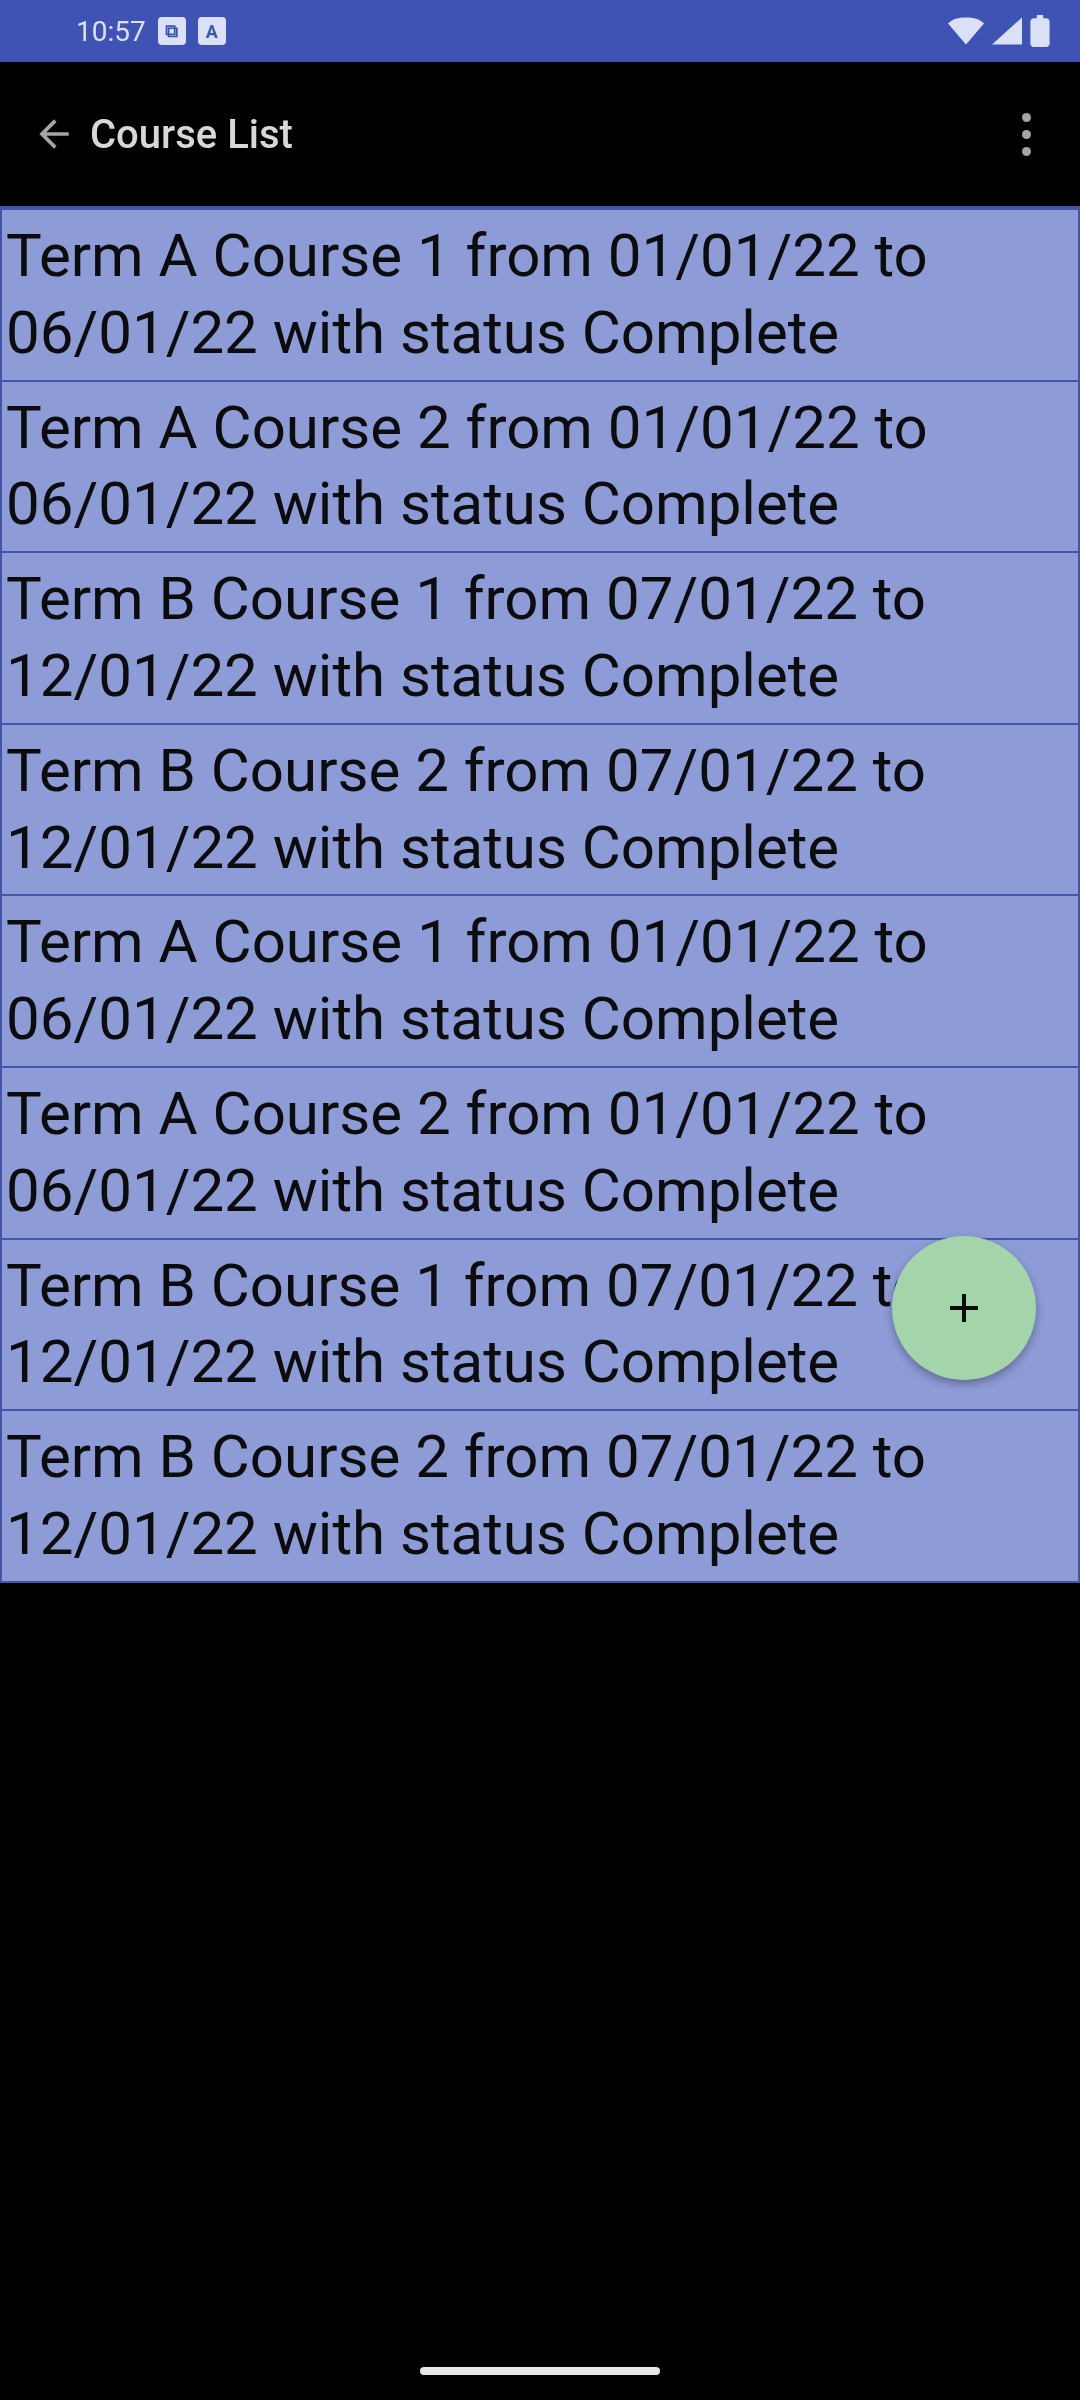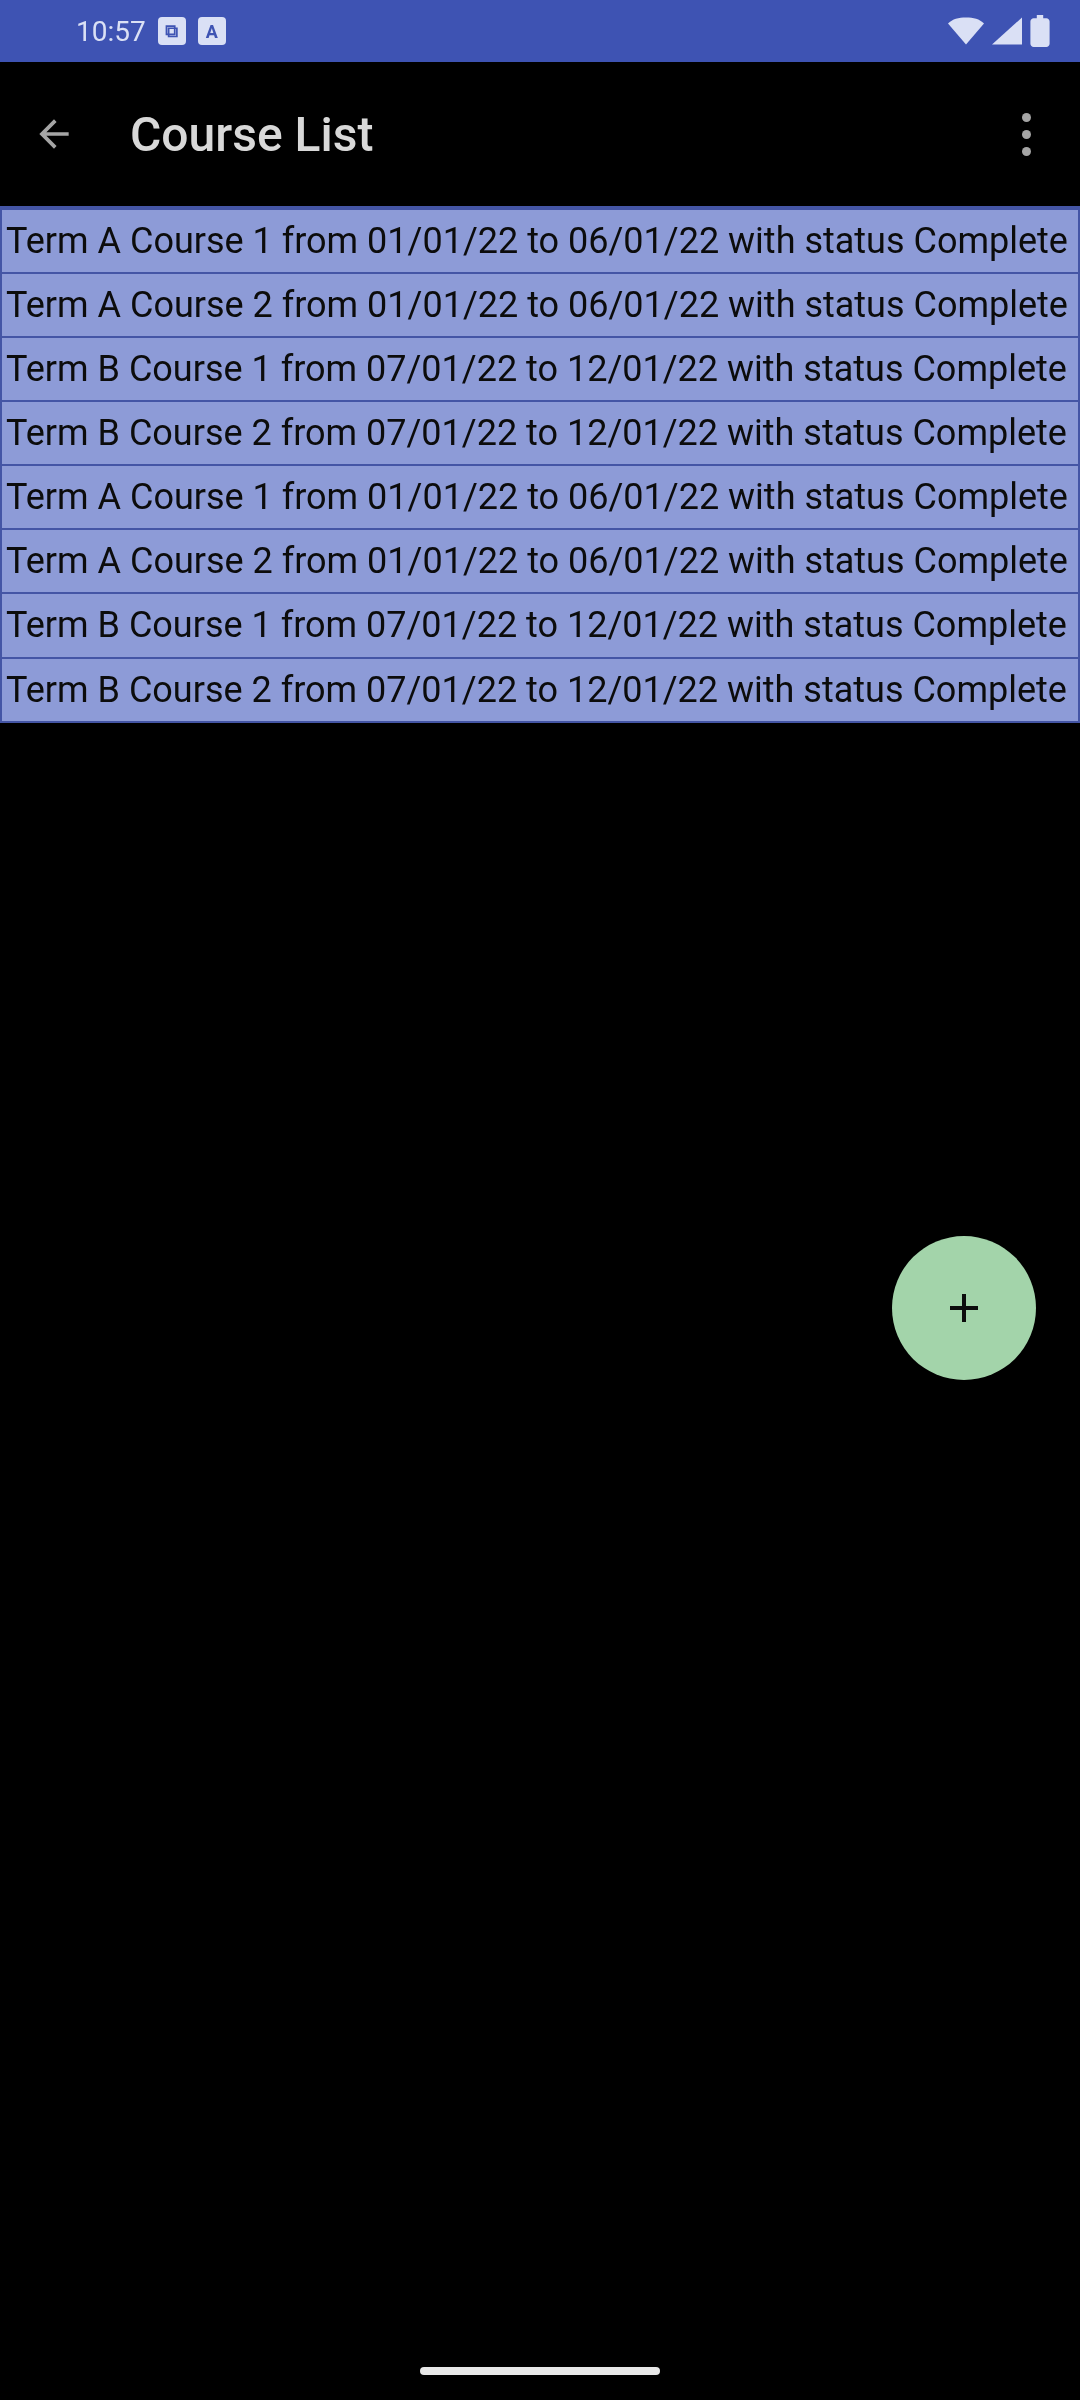--- a/index.html
+++ b/index.html
@@ -72,23 +72,22 @@
       cursor: pointer;
     }
     
     .arrow-svg {
       fill: #a5a5a5;
     }
     
     .app-title {
       flex: 1;
       color: #d8d8d8;
-      font-size: 48px;
+      font-size: 40px;
       font-weight: 500;
-      margin-left: 40px;
     }
     
     .menu-btn {
       width: 72px;
       height: 72px;
       display: flex;
       align-items: center;
       justify-content: center;
       cursor: pointer;
     }
@@ -108,21 +107,21 @@
     
     .content {
       background: #000000;
     }
     
     .course-item {
       background: #8d9bd7;
       border: 2px solid #4455a5;
       border-top: none;
       color: #0c0c0c;
-      font-size: 36px;
+      font-size: 60px;
       padding: 8px 4px;
       line-height: 1.28;
       cursor: pointer;
     }
     
     .course-item:first-child {
       border-top: 2px solid #4455a5;
     }
     
     .fab {

